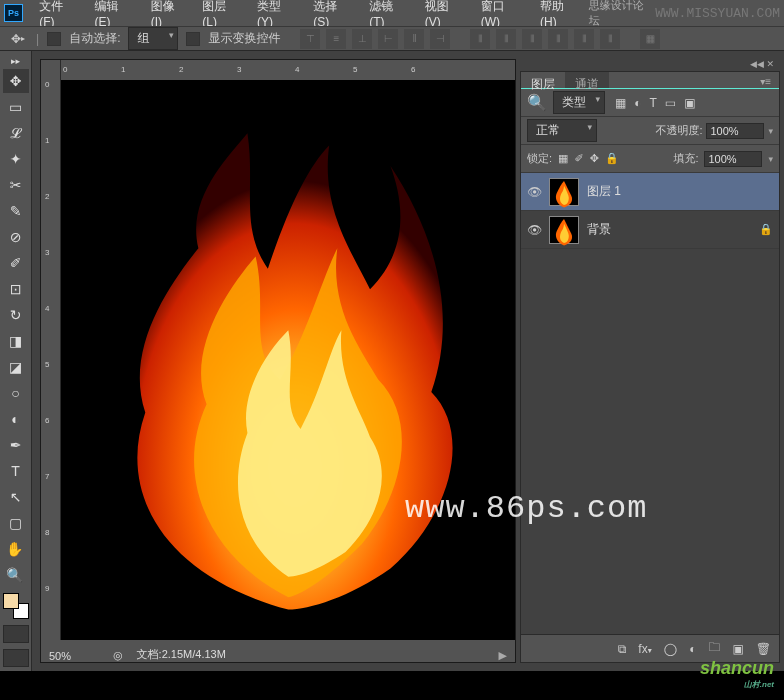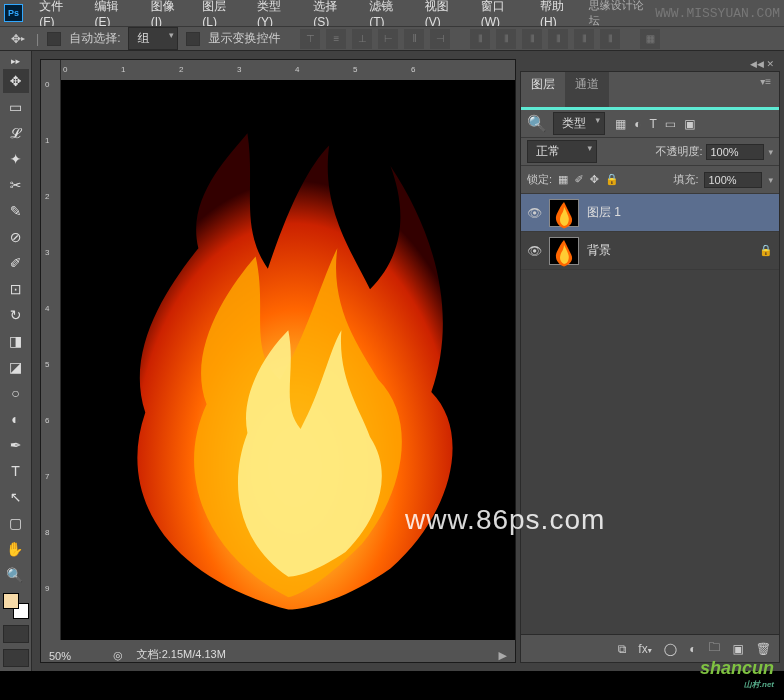--- a/index.html
+++ b/index.html
@@ -48,42 +48,42 @@
 .canvas { flex: 1; background: #000; position: relative; overflow: hidden; }
 .flame { position: absolute; left: 5%; top: 8%; width: 90%; height: 88%; }
 .doc-status { height: 22px; background: #535353; display: flex; align-items: flex-end; font-size: 11px; color: #ddd; padding: 0 8px; gap: 14px; }
 .doc-status .zoom { width: 50px; }
 .doc-status .arrow { margin-left: auto; color: #aaa; }
 
 
 .panels { width: 260px; background: #414141; display: flex; flex-direction: column; margin: 8px 4px 8px 0; }
 .panel-expand { height: 12px; text-align: right; color: #aaa; font-size: 9px; padding-right: 6px; }
 .panel { background: #535353; border: 1px solid #2a2a2a; display: flex; flex-direction: column; flex: 1; }
-.panel-tabs { height: 38px; display: flex; border-bottom: 3px solid #5eead4; font-size: 12px; }
+.panel-tabs { height: 17px; display: flex; border-bottom: 1px solid #5eead4; font-size: 12px; }
 .ptab { padding: 4px 10px; color: #aaa; background: #414141; cursor: default; }
 .ptab.active { background: #535353; color: #ddd; }
 .panel-menu { margin-left: auto; padding: 4px 8px; color: #aaa; font-size: 10px; }
 .filter-row { height: 28px; display: flex; align-items: center; padding: 0 6px; gap: 6px; border-bottom: 1px solid #3a3a3a; }
 .filter-icons { display: flex; gap: 8px; margin-left: 4px; color: #ccc; font-size: 12px; }
 .blend-row { height: 28px; display: flex; align-items: center; padding: 0 6px; gap: 4px; border-bottom: 1px solid #3a3a3a; font-size: 11px; color: #ccc; }
 .blend-row .dropdown { min-width: 70px; }
 .num-input { background: #3a3a3a; border: 1px solid #2a2a2a; width: 58px; padding: 1px 3px; color: #ddd; font-size: 11px; }
 .lock-row { height: 28px; display: flex; align-items: center; padding: 0 6px; gap: 6px; border-bottom: 1px solid #3a3a3a; font-size: 11px; color: #ccc; }
 .lock-icons { display: flex; gap: 6px; color: #ccc; font-size: 11px; }
 .layers { flex: 1; background: #414141; }
 .layer { height: 38px; display: flex; align-items: center; padding: 0 6px; gap: 8px; border-bottom: 1px solid #3a3a3a; font-size: 12px; color: #ddd; }
 .layer.sel { background: #5b6e8f; }
 .eye { width: 14px; color: #ccc; font-size: 12px; }
 .thumb { width: 30px; height: 28px; background: #000; border: 1px solid #888; position: relative; }
 .thumb .mini-flame { position: absolute; inset: 2px; }
 .lock-ind { margin-left: auto; color: #ccc; font-size: 11px; }
 .panel-footer { height: 28px; display: flex; align-items: center; justify-content: flex-end; padding: 0 8px; gap: 12px; border-top: 1px solid #2a2a2a; color: #ccc; font-size: 12px; }
 
 
-.wm1 { position: absolute; left: 405px; top: 504px; font-size: 28px; color: #fff; font-family: Liberation Sans, sans-serif; letter-spacing: 1px; opacity: 0.85; pointer-events: none; }
+.wm1 { position: absolute; left: 405px; top: 490px; font-size: 32px; color: #fff; font-family: Liberation Mono, monospace; letter-spacing: 1px; opacity: 0.85; pointer-events: none; }
 .wm2 { position: absolute; right: 10px; bottom: 10px; font-size: 18px; color: #7fc241; font-style: italic; font-weight: bold; }
 .wm2 .sub { font-size: 8px; color: #5a8; display: block; text-align: right; }
 
 svg { display: block; }
 </style>
 </head>
 <body>
 
 <div class="app">
 

